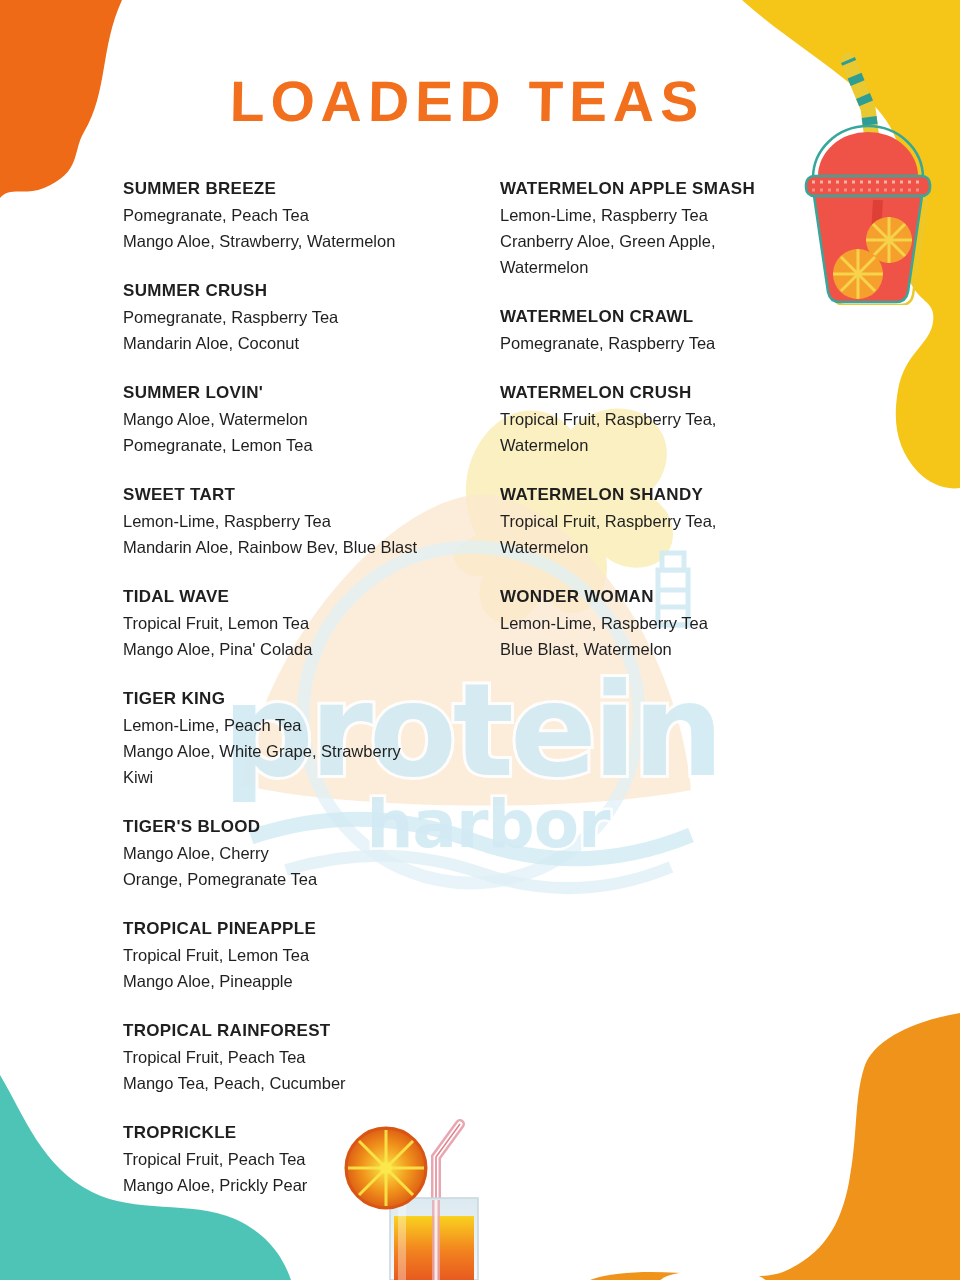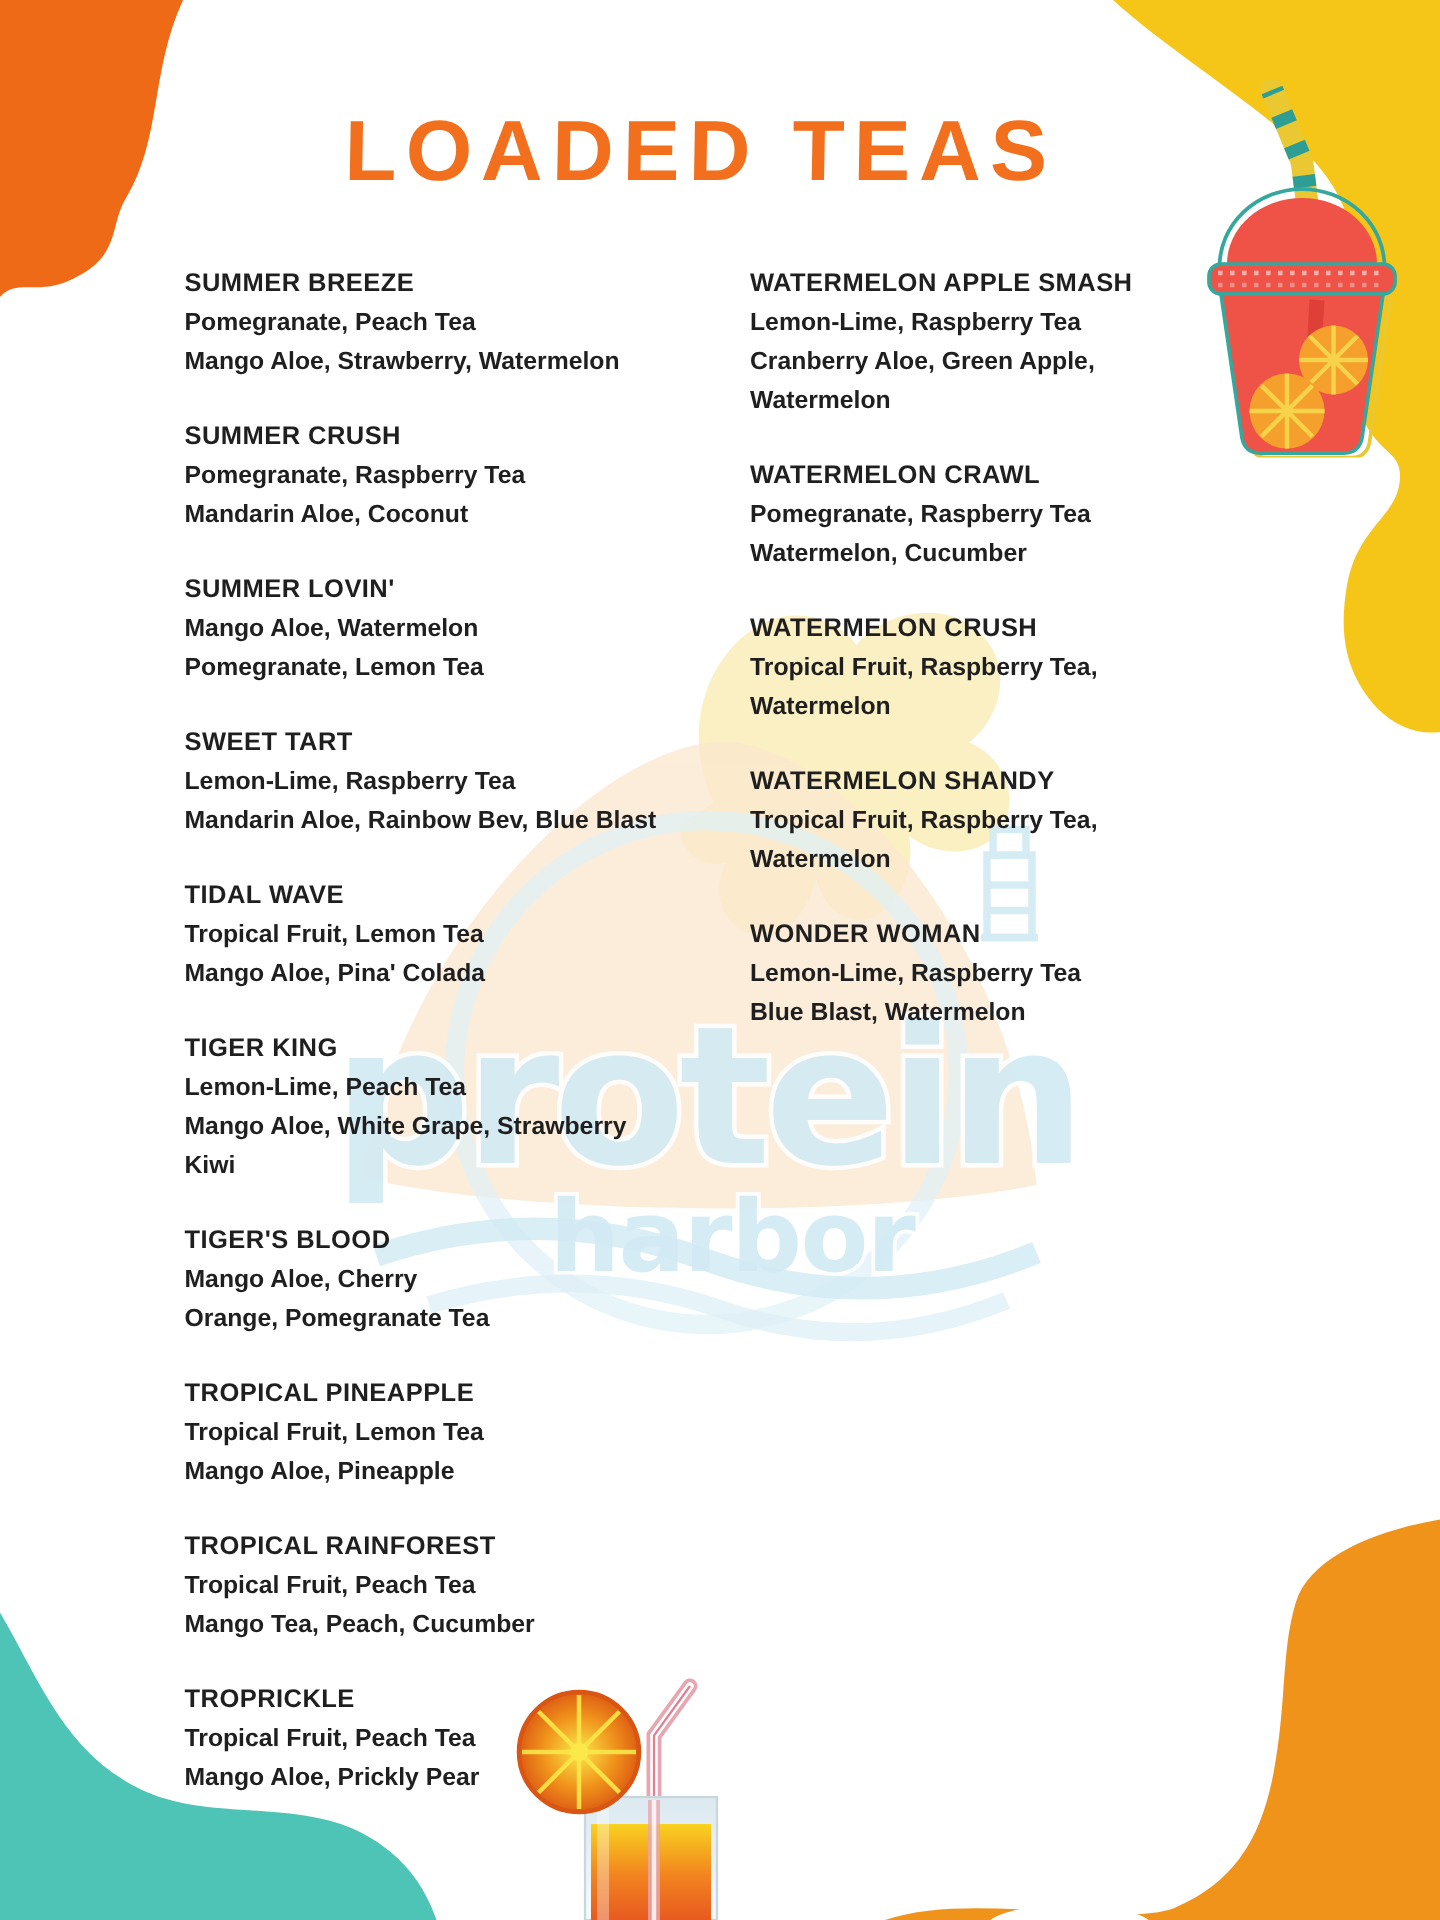--- a/index.html
+++ b/index.html
@@ -35,21 +35,21 @@
   .col{position:absolute;top:176px;}
   .col-left{left:123px;width:370px;}
   .col-right{left:500px;width:350px;}
   .menu-item{margin-bottom:24px;}
   .item-name{
     font-weight:bold;font-size:17px;line-height:26px;
     letter-spacing:0.3px;
     color:var(--text_dark,#1F1F1F);
   }
   .item-line{
-    font-weight:bold;font-size:16.5px;line-height:26px;
+    font-weight:normal;font-size:16.5px;line-height:26px;
     color:var(--text_dark,#1F1F1F);
   }
 
   .cup-illustration{position:absolute;left:788px;top:50px;}
   .glass-illustration{position:absolute;left:338px;top:1112px;}
 </style>
 </head>
 <body>
 
 <div class="page">
@@ -156,21 +156,20 @@
   <div class="col col-right">
       <div class="menu-item">
         <div class="item-name">WATERMELON APPLE SMASH</div>
         <div class="item-line">Lemon-Lime, Raspberry Tea</div>
         <div class="item-line">Cranberry Aloe, Green Apple,</div>
         <div class="item-line">Watermelon</div>
       </div>
       <div class="menu-item">
         <div class="item-name">WATERMELON CRAWL</div>
         <div class="item-line">Pomegranate, Raspberry Tea</div>
-        <div class="item-line">Watermelon, Cucumber</div>
       </div>
       <div class="menu-item">
         <div class="item-name">WATERMELON CRUSH</div>
         <div class="item-line">Tropical Fruit, Raspberry Tea,</div>
         <div class="item-line">Watermelon</div>
       </div>
       <div class="menu-item">
         <div class="item-name">WATERMELON SHANDY</div>
         <div class="item-line">Tropical Fruit, Raspberry Tea,</div>
         <div class="item-line">Watermelon</div>

